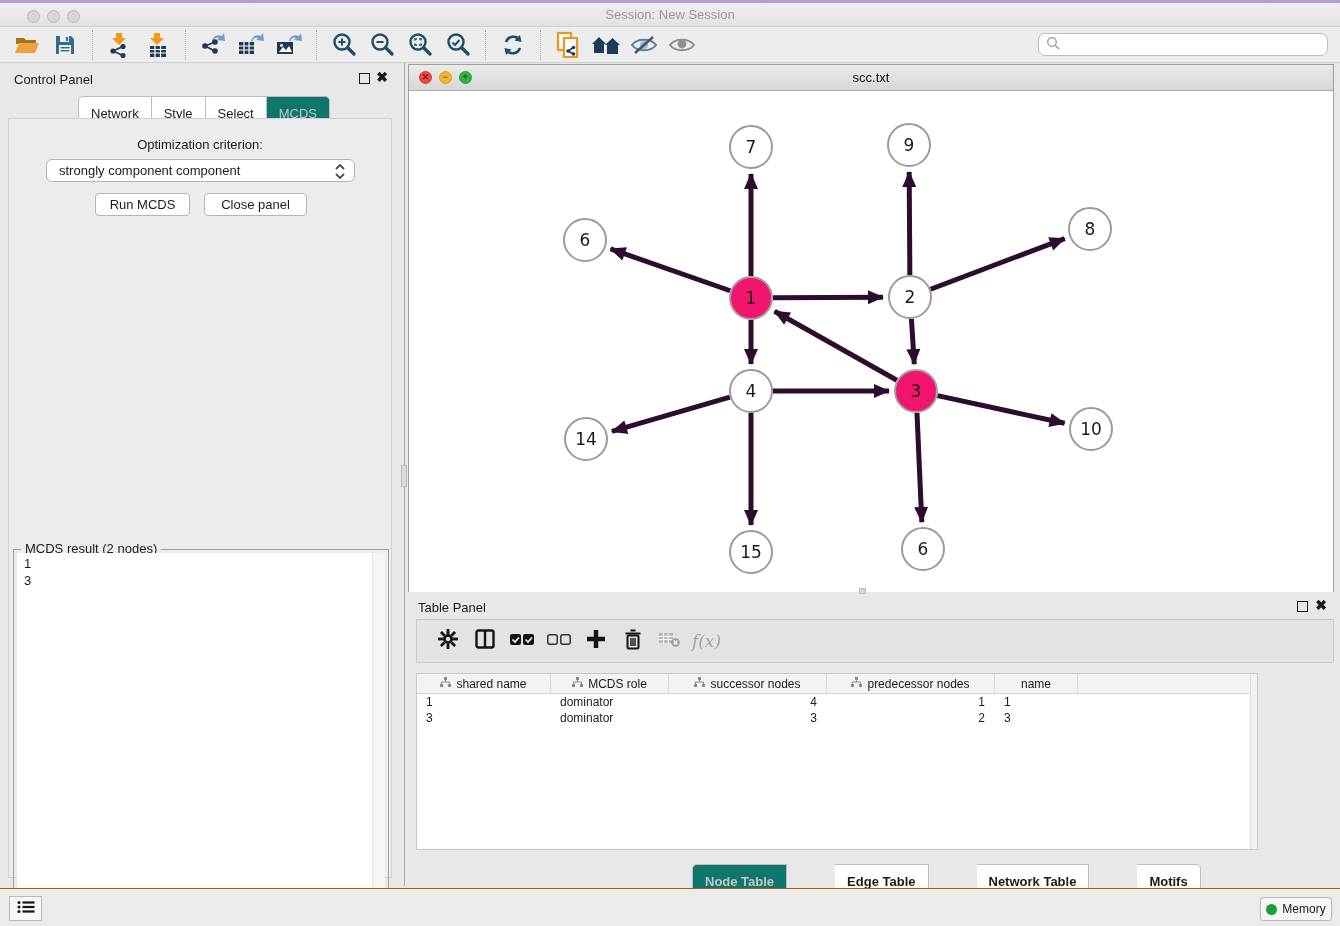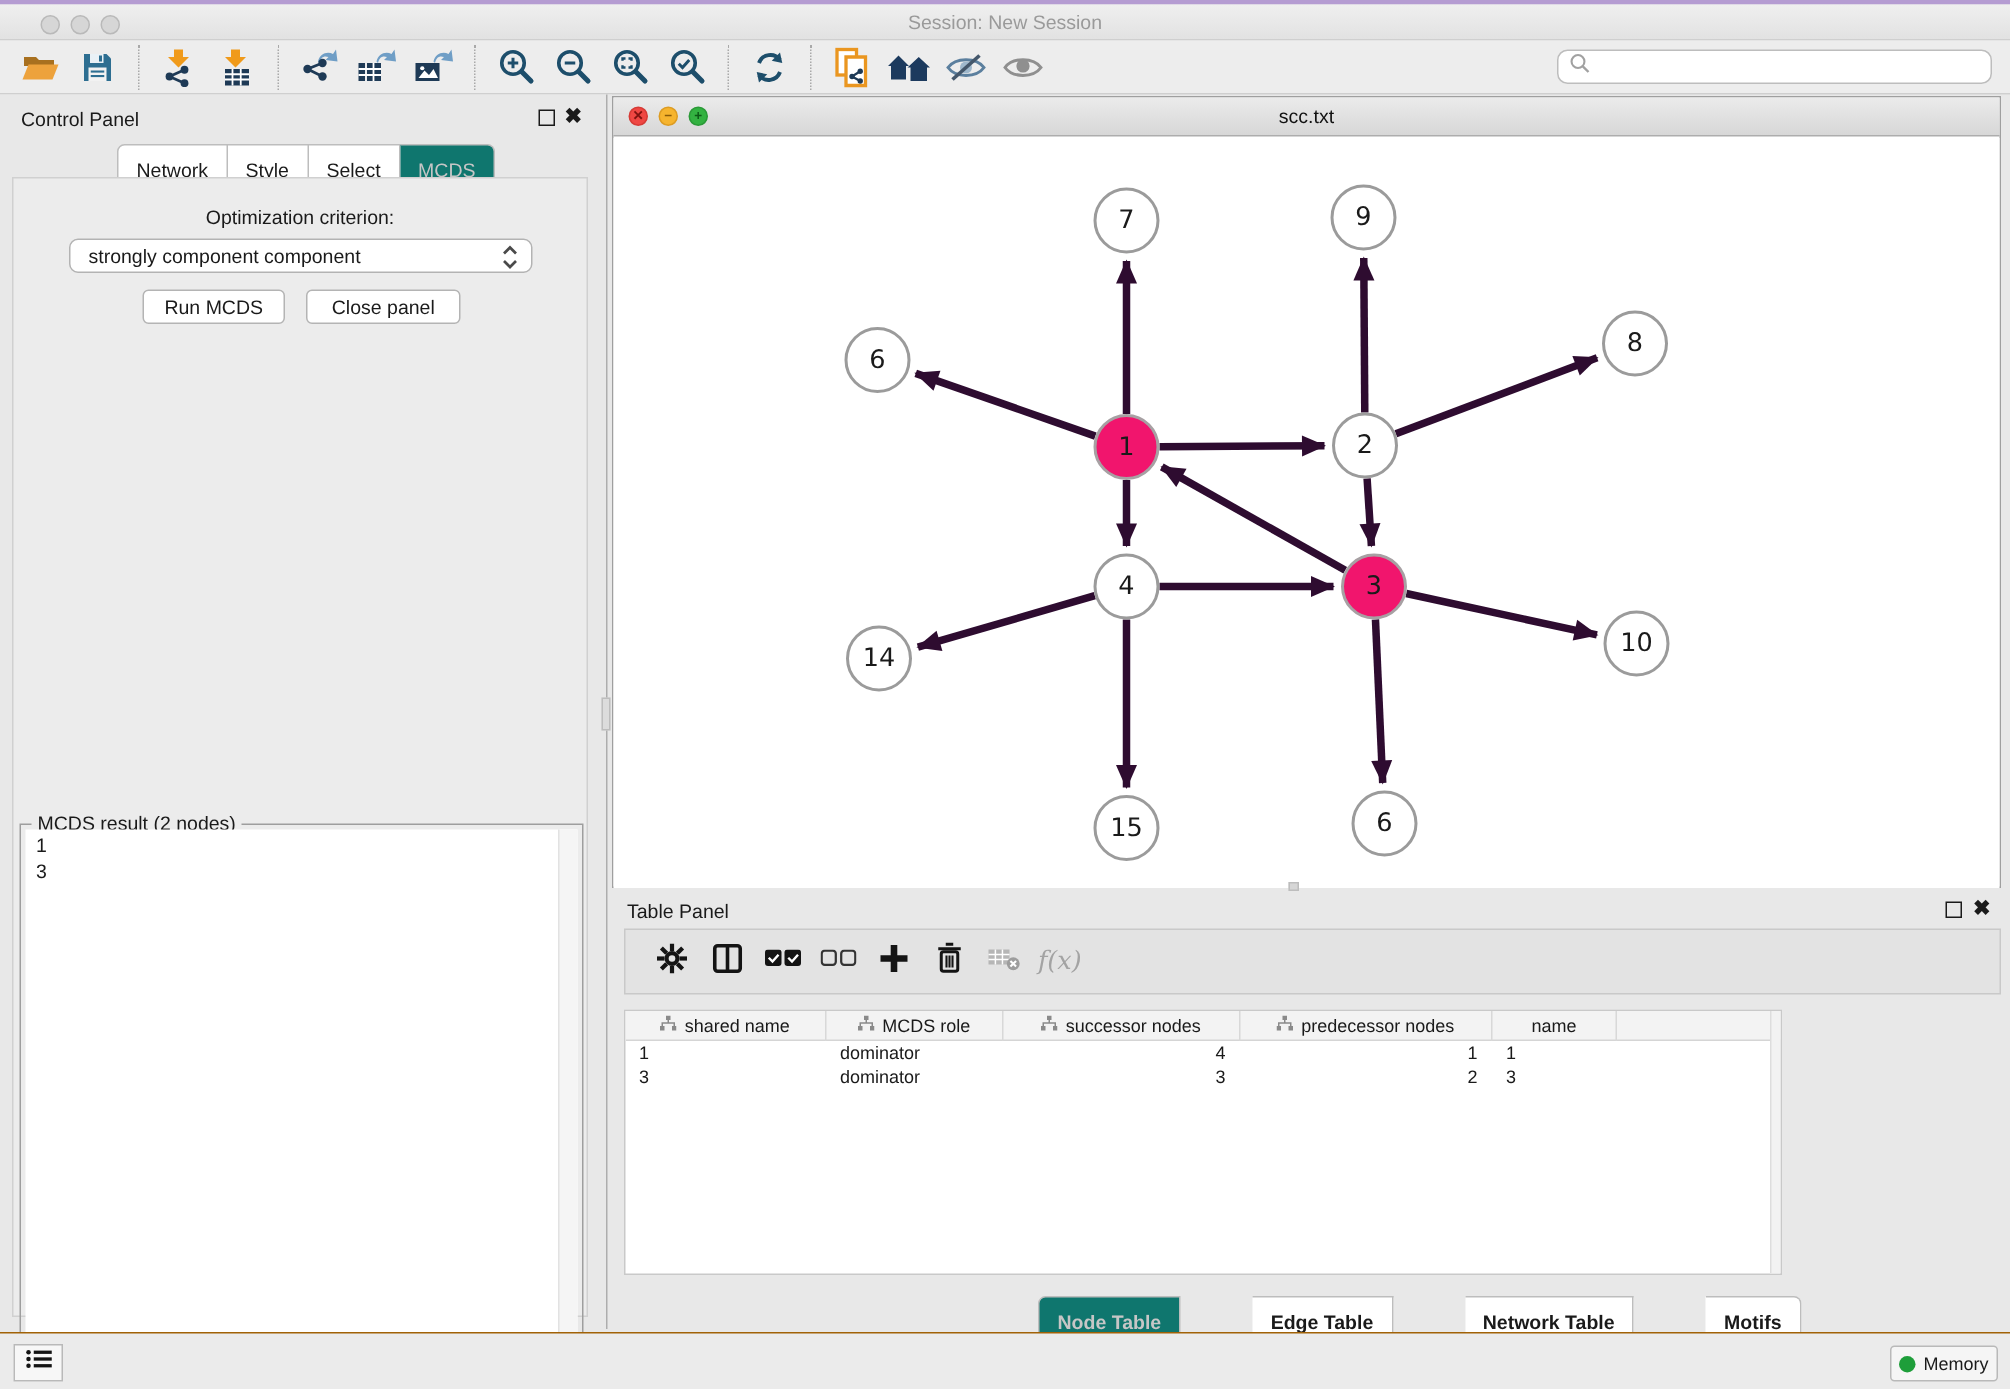--- a/index.html
+++ b/index.html
@@ -96,21 +96,21 @@
 
   
   #table-panel { position:absolute; left:408px; top:595px; width:932px; height:291px; background:#e8e8e8; }
   #tp-title { position:absolute; left:10px; top:5px; font-size:13px; }
   #tp-float { right:32px; top:6px; } #tp-close { right:13px; top:3px; }
   #tp-toolbar { position:absolute; left:8px; top:24px; width:918px; height:44px;
     background:#e3e3e3; border:1px solid #c9c9c9; display:flex; align-items:center; padding-left:12px; }
   .tp-btn { width:37px; height:34px; display:flex; align-items:center; justify-content:center; }
   #fx-label { font-family:"DejaVu Serif", serif; font-style:italic; font-size:17px; color:#a3a3a3; }
 
-  #tp-table { position:absolute; left:8px; top:78px; width:772px; height:177px; background:#ffffff;
+  #tp-table { position:absolute; left:8px; top:78px; width:842px; height:177px; background:#ffffff;
     border:1px solid #c9c9c9; overflow:hidden; }
   #table-header { display:flex; height:20px; background:#f3f3f3; border-bottom:1px solid #d5d5d5; }
   .th { display:flex; align-items:center; justify-content:center; gap:5px; font-size:12px;
     border-right:1px solid #d8d8d8; height:20px; }
   .tr { display:flex; height:16px; }
   .td { font-size:12px; line-height:16px; overflow:hidden; white-space:nowrap; }
   .td.al { text-align:left; padding-left:9px; }
   .td.ar { text-align:right; padding-right:10px; }
   #tp-scrollbar { position:absolute; right:0px; top:0px; bottom:0; width:7px; background:#f2f2f2; border-left:1px solid #ddd; }
 

